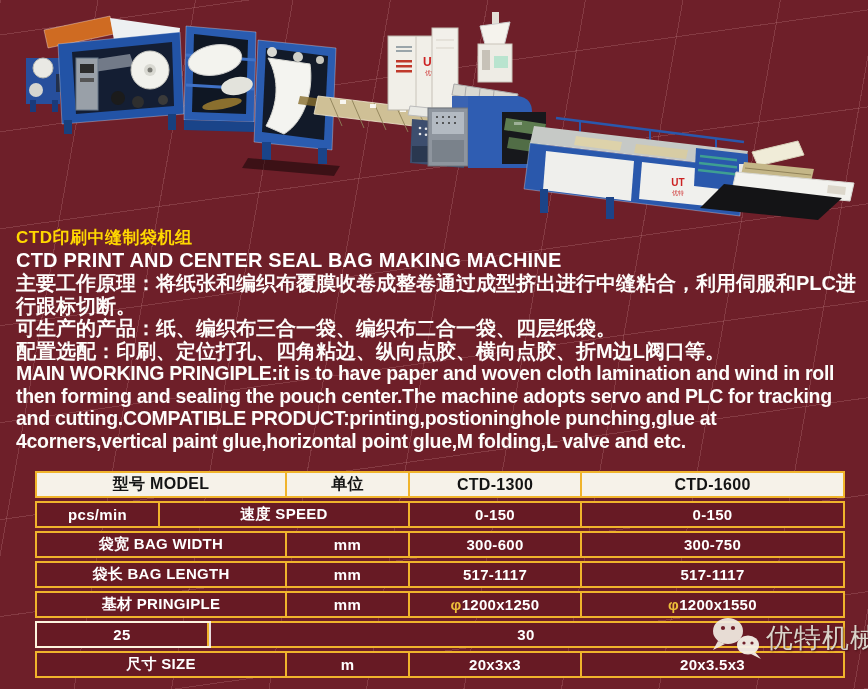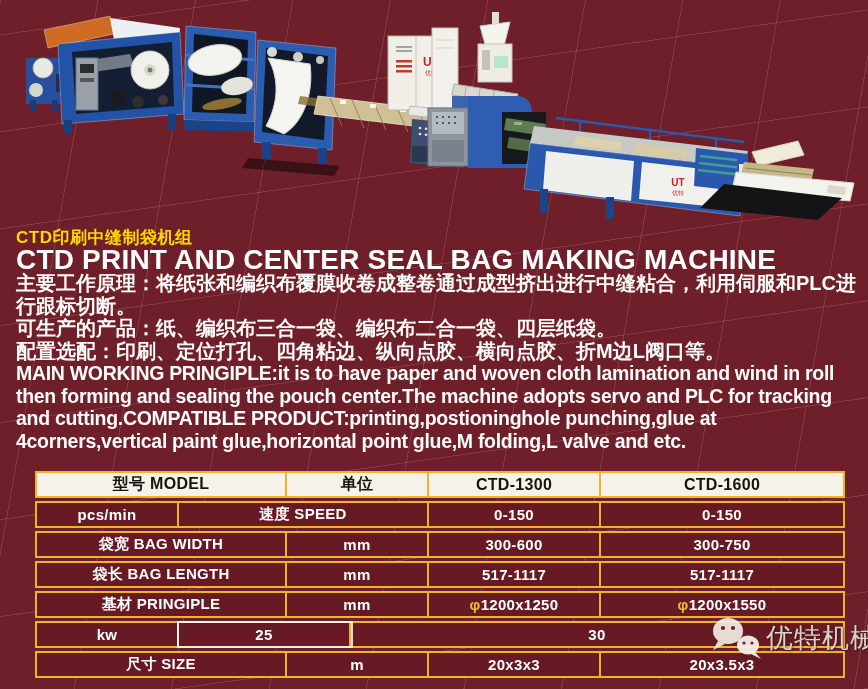--- a/index.html
+++ b/index.html
@@ -17,21 +17,21 @@
       repeating-linear-gradient(352deg, rgba(255,200,200,.16) 0 1px, transparent 1px 96px),
       repeating-linear-gradient(100deg, rgba(255,200,200,.16) 0 1px, transparent 1px 96px);
   }
   .machine-wrap{position:absolute;left:0;top:0;width:868px;height:232px;}
   .textblock{position:absolute;left:16px;top:228px;width:846px;color:#fff;}
   .title-zh{
     color:#ffd800;font-size:17px;font-weight:bold;letter-spacing:.5px;
     line-height:19px;
   }
   .title-en{
-    color:#ffffff;font-size:28px;font-weight:bold;letter-spacing:.2px;
+    color:#ffffff;font-size:20px;font-weight:bold;letter-spacing:.2px;
     line-height:24px;margin-top:1px;
   }
   .para-zh{
     color:#fdfcfa;font-size:20px;font-weight:bold;line-height:22.5px;
     letter-spacing:0px;
   }
   .para-en{
     color:#fdfcfa;font-size:19.5px;font-weight:bold;line-height:22.6px;
     letter-spacing:-0.3px;
   }
@@ -49,21 +49,21 @@
   .trow.header{background:#f6f2e9;}
   .tcell{
     display:flex;align-items:center;justify-content:center;
     box-sizing:border-box;
     border-right:2px solid #f0b42c;
     color:#ffffff;font-weight:bold;font-size:15px;letter-spacing:.3px;
   }
   .trow.header .tcell{color:#141414;font-size:16px;}
   .tcell:last-child{border-right:none;}
   .c1{width:250px;}
-  .c2{width:142px;}
+  .c2{width:123px;}
   .c3{width:172px;}
   .c4{flex:1;border-radius:8px;}
   .tcell > span{display:block;width:100%;text-align:center;}
   .phi-cell > span::first-letter{color:#edbe3a;}
   .hl-white{outline:2px solid rgba(255,255,255,.85);outline-offset:0px;}
   
   .watermark{
     position:absolute;left:706px;top:614px;z-index:6;
     display:flex;align-items:center;gap:2px;
   }
@@ -320,23 +320,20 @@
           <span>mm</span>
         </div>
       <div class="tcell c3 phi-cell">
           <span>φ1200x1250</span>
         </div>
       <div class="tcell c4 phi-cell">
           <span>φ1200x1550</span>
         </div>
     </div>
     <div class="trow">
-      <div class="tcell c2">
-          <span>kw</span>
-        </div>
       <div class="tcell c3 hl-white">
           <span>25</span>
         </div>
       <div class="tcell c4">
           <span>30</span>
         </div>
     </div>
     <div class="trow">
       <div class="tcell c1">
           <span>尺寸  SIZE</span>

